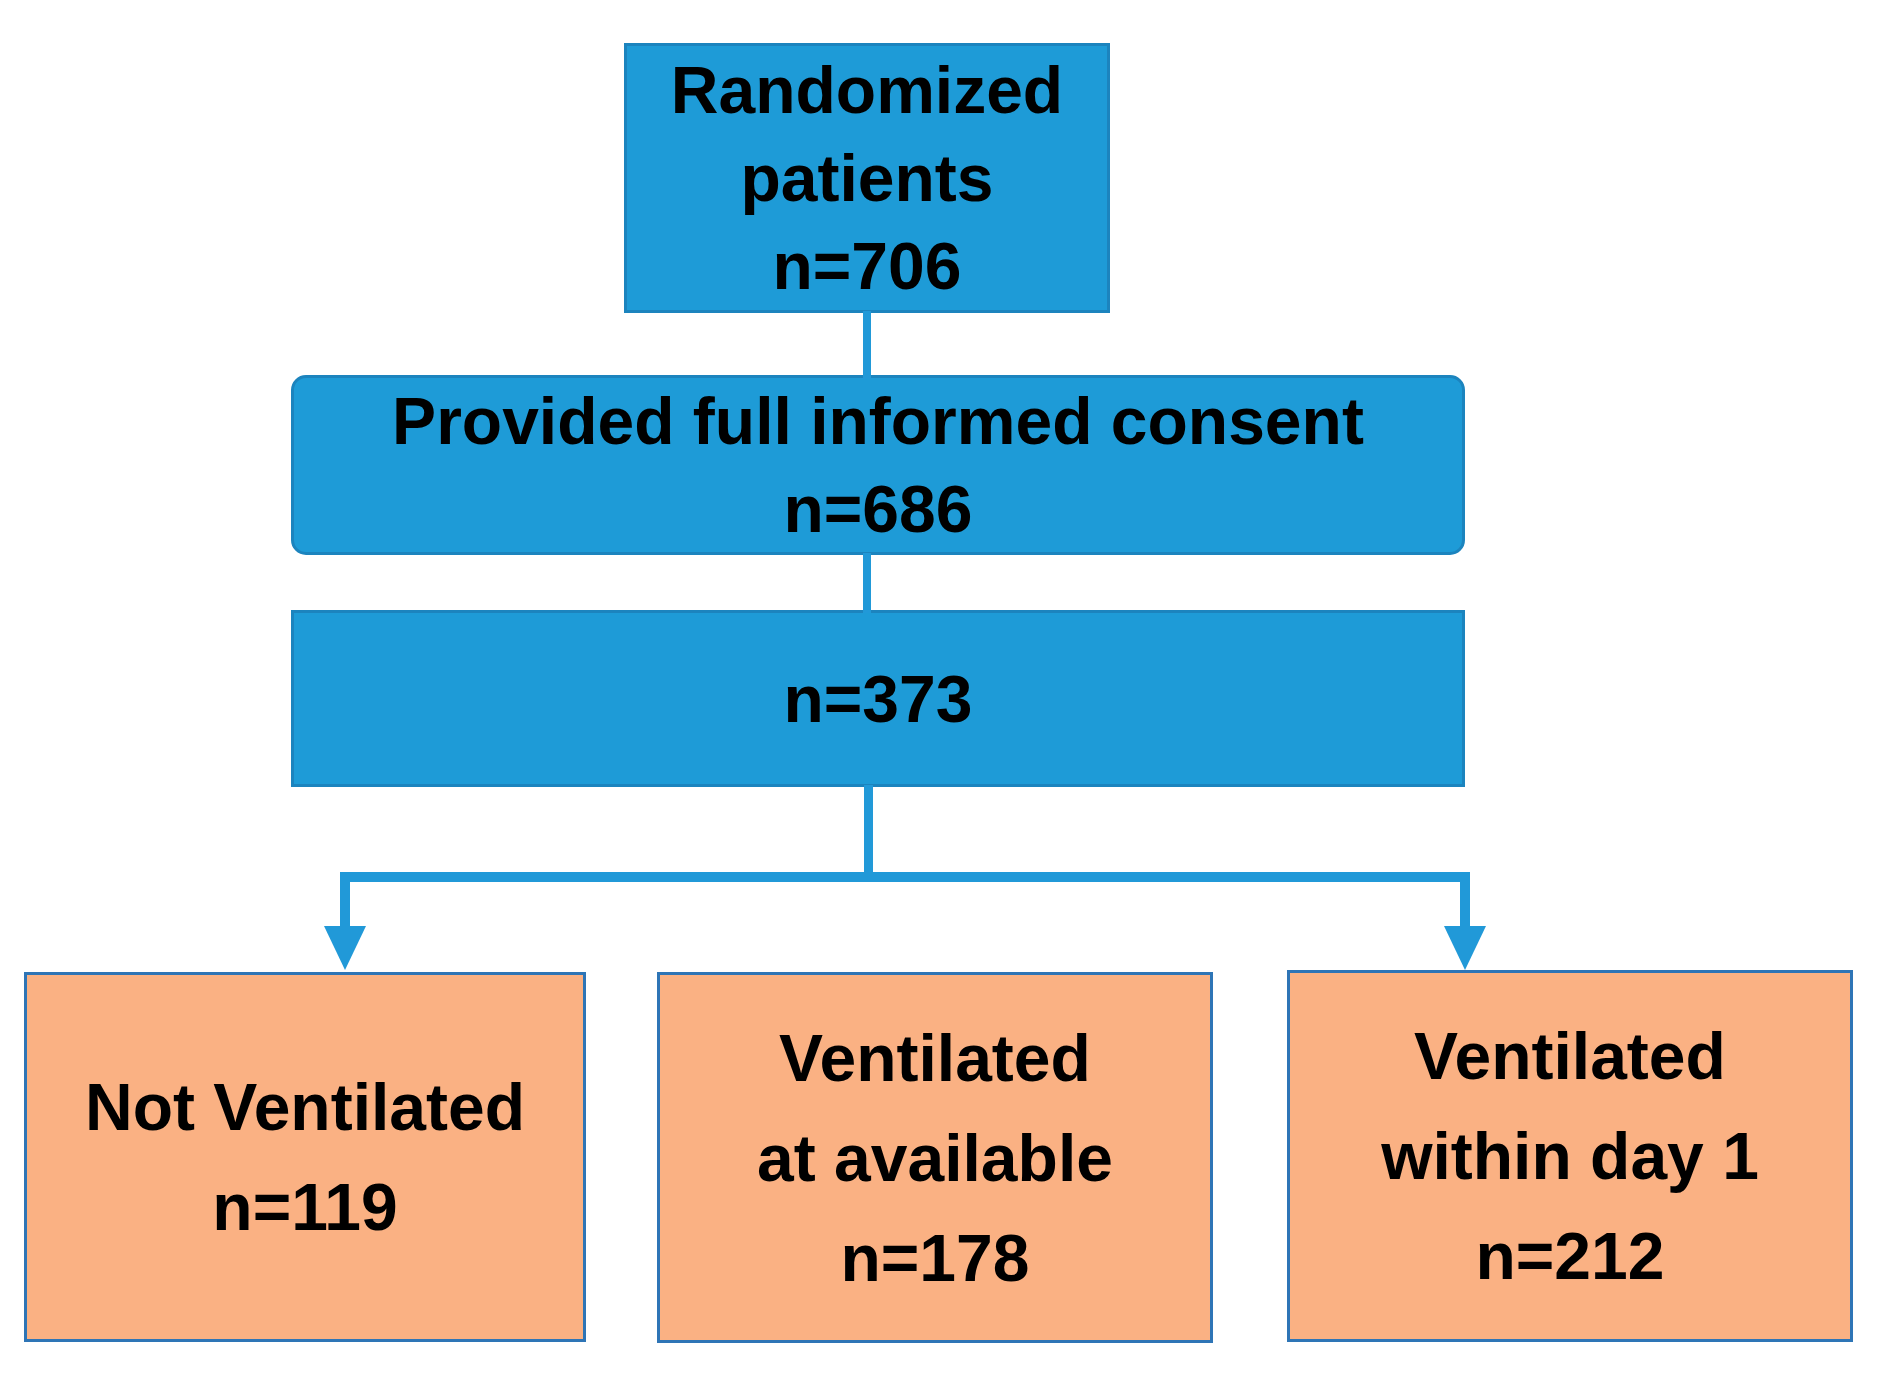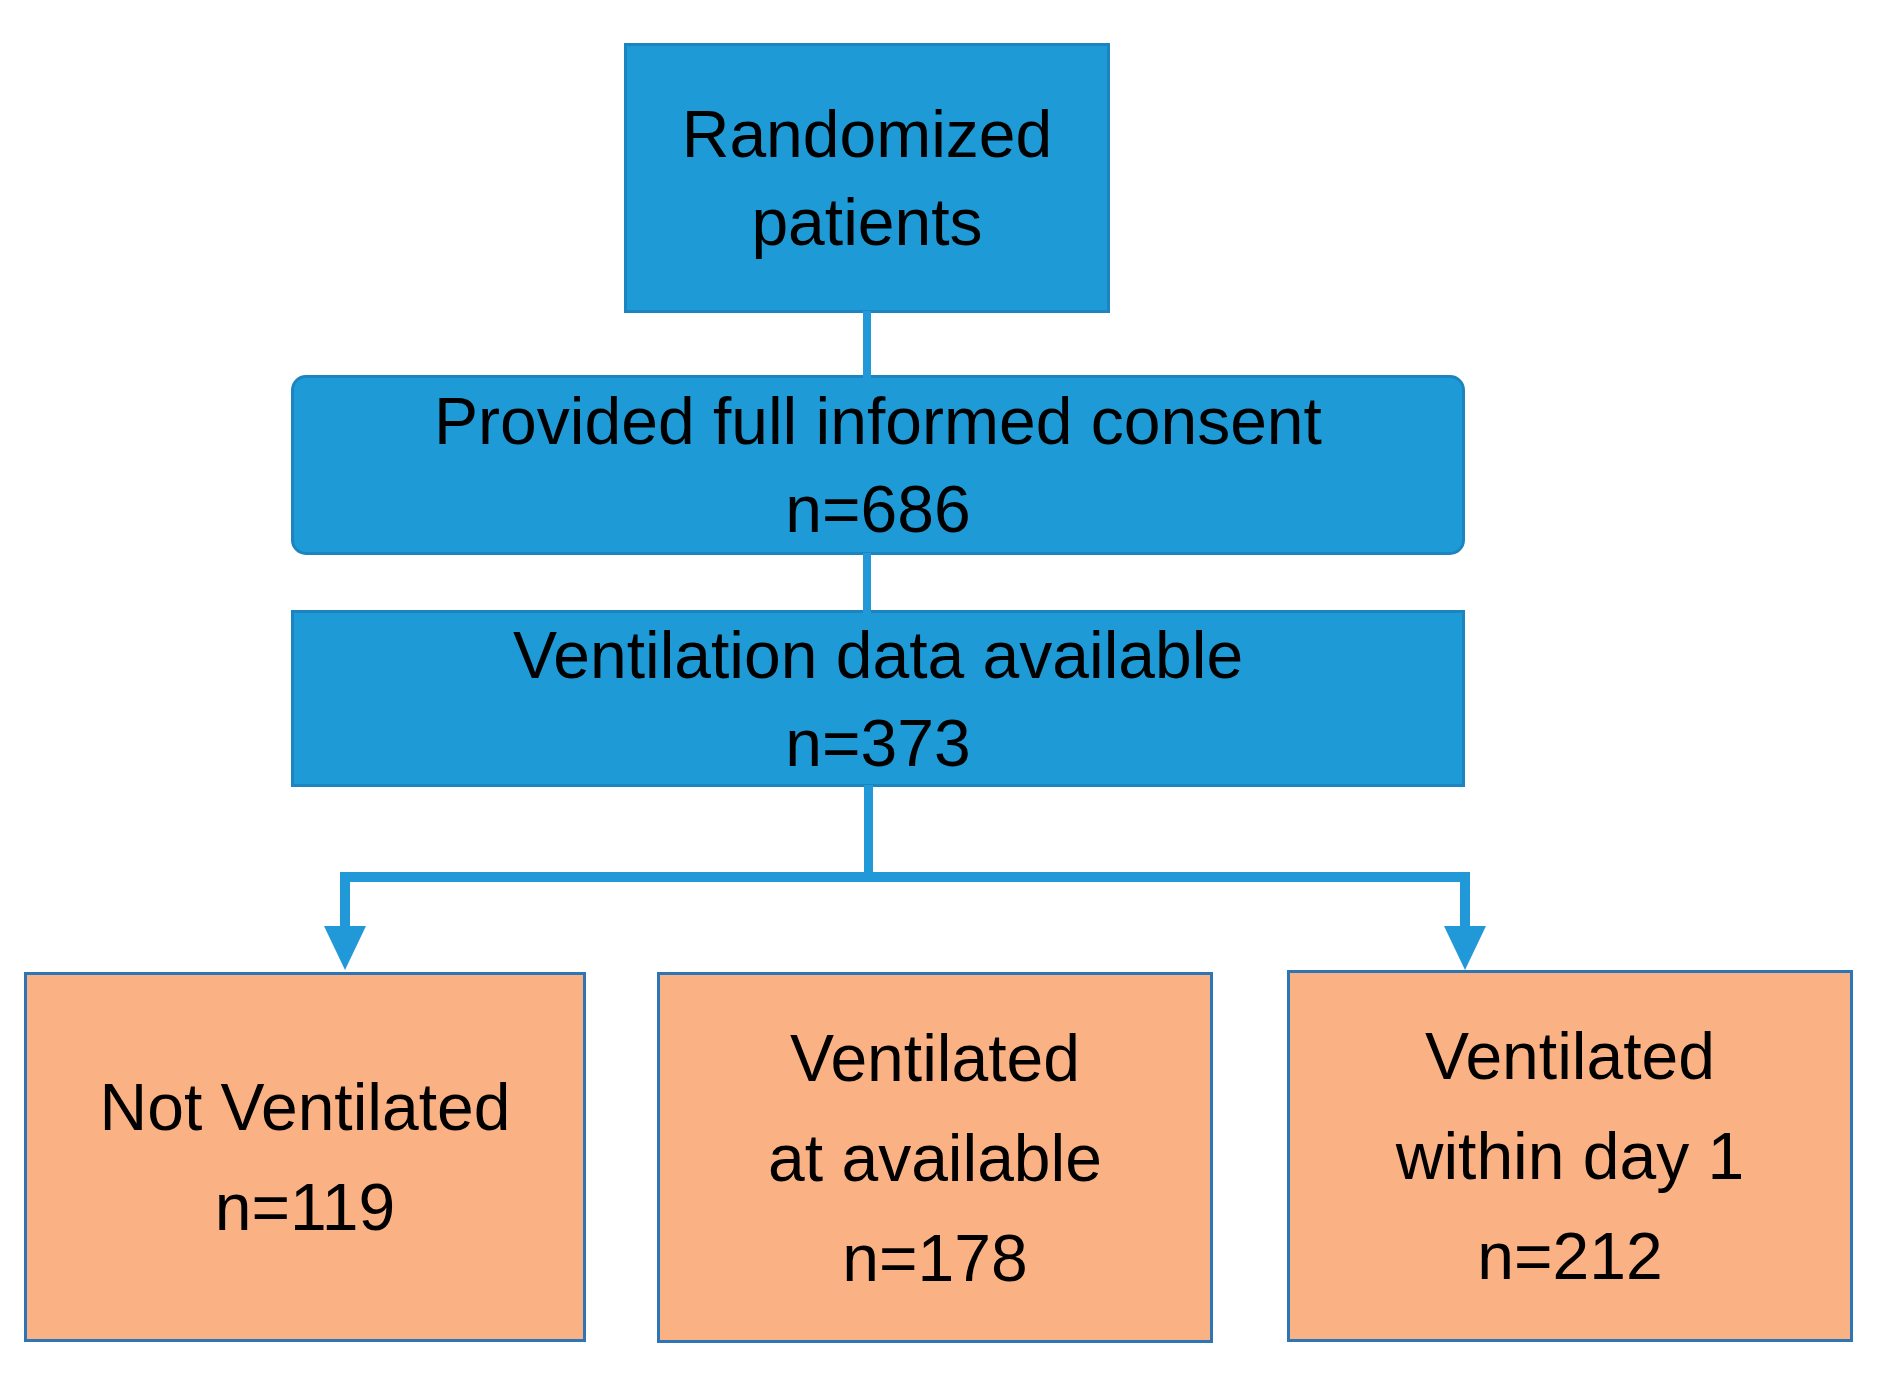--- a/index.html
+++ b/index.html
@@ -15,21 +15,21 @@
   .box{
     position:absolute;
     box-sizing:border-box;
     display:flex;
     flex-direction:column;
     justify-content:center;
     align-items:center;
     text-align:center;
     font-size:66px;
   }
-  .box .line{display:block;width:100%;}
+  .box .line{display:block;width:100%;font-weight:bold;}
   .blue{
     background:var(--blue-fill,#1E9BD7);
     border:3px solid var(--blue-border,#1C84BE);
     line-height:88px;
   }
   .orange{
     background:var(--orange-fill,#FAB183);
     border:3px solid var(--orange-border,#2E75B6);
     line-height:100px;
   }
@@ -58,29 +58,29 @@
   #rarrow{left:1444px;top:926px;}
 </style>
 </head>
 <body>
 
 <div class="canvas">
 
   <div class="box blue" id="box-randomized">
     <span class="line">Randomized</span>
     <span class="line">patients</span>
+    <span class="line">n=706</span>
   </div>
 
   <div class="box blue" id="box-consent">
     <span class="line">Provided full informed consent</span>
     <span class="line">n=686</span>
   </div>
 
   <div class="box blue" id="box-ventdata">
-    <span class="line">Ventilation data available</span>
     <span class="line">n=373</span>
   </div>
 
   <div class="conn" id="stem1"></div>
   <div class="conn" id="stem2"></div>
   <div class="conn" id="stem3"></div>
   <div class="conn" id="hline"></div>
   <div class="conn" id="ldrop"></div>
   <div class="conn" id="rdrop"></div>
   <div class="arrowhead" id="larrow"></div>

